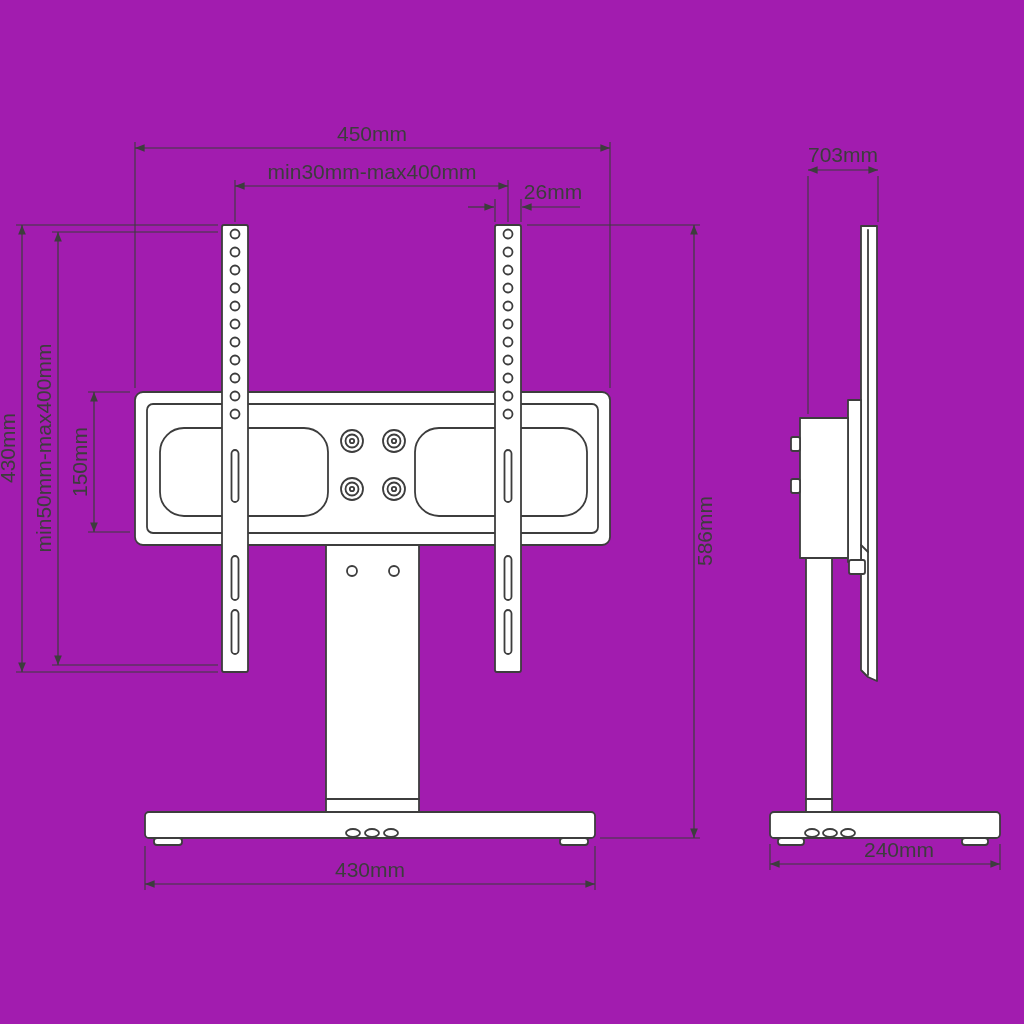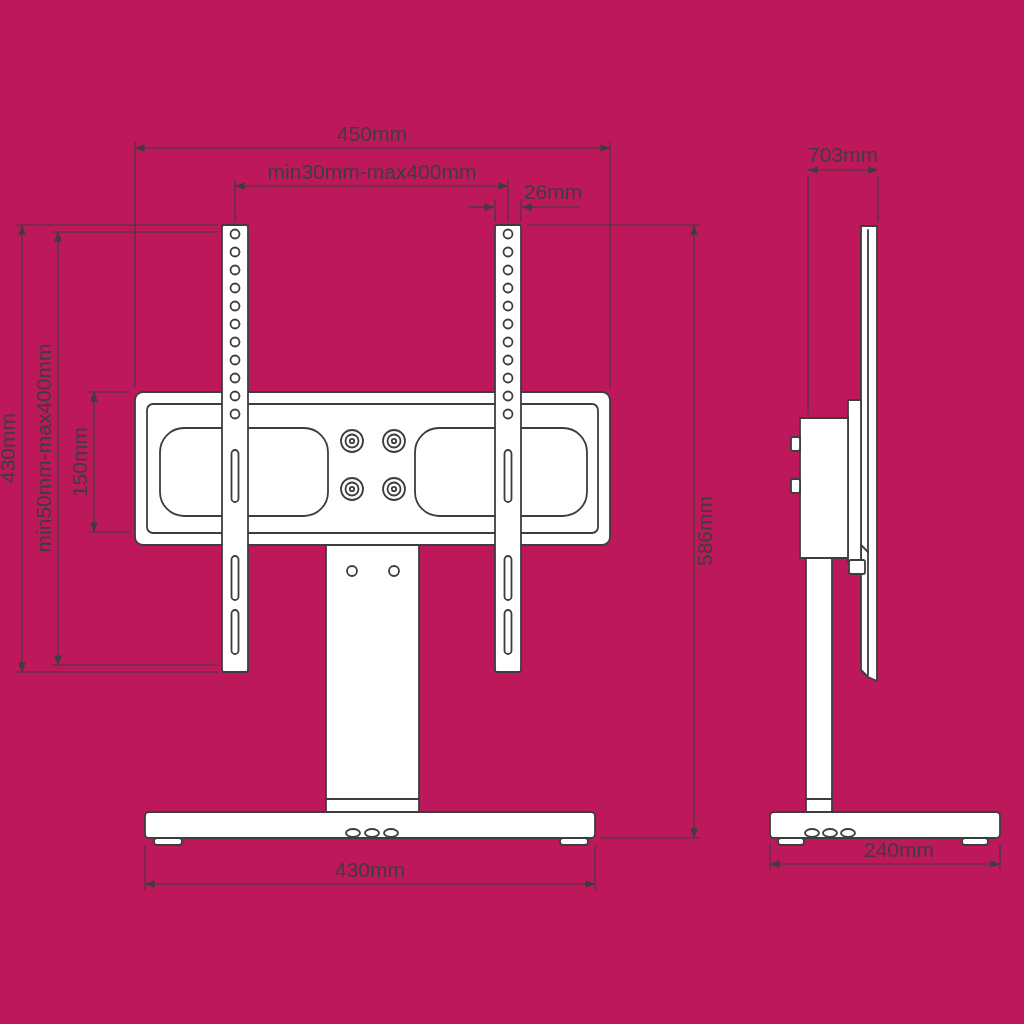--- a/index.html
+++ b/index.html
@@ -1,16 +1,16 @@
 <!DOCTYPE html>
 <html><head>
 <meta charset="utf-8">
 <style>
   html,body{margin:0;padding:0;background:#ffffff;}
-  .page{width:1024px;height:1024px;background:#be185d;position:relative;overflow:hidden;}
+  .page{width:1024px;height:1024px;background:#a21caf;position:relative;overflow:hidden;}
   svg{display:block;}
   .geo{fill:none;stroke:#3d3d3d;stroke-width:1.8;stroke-linejoin:round;stroke-linecap:round;}
   .geo-f{fill:#ffffff;stroke:#3d3d3d;stroke-width:1.8;stroke-linejoin:round;}
   .dim{fill:none;stroke:#3d3d3d;stroke-width:1.2;}
   .ext{fill:none;stroke:#3d3d3d;stroke-width:1.1;}
   .lbl{font-family:"Liberation Sans","DejaVu Sans",sans-serif;font-size:21px;fill:#3d3d3d;}
 </style>
 </head>
 <body>
 

